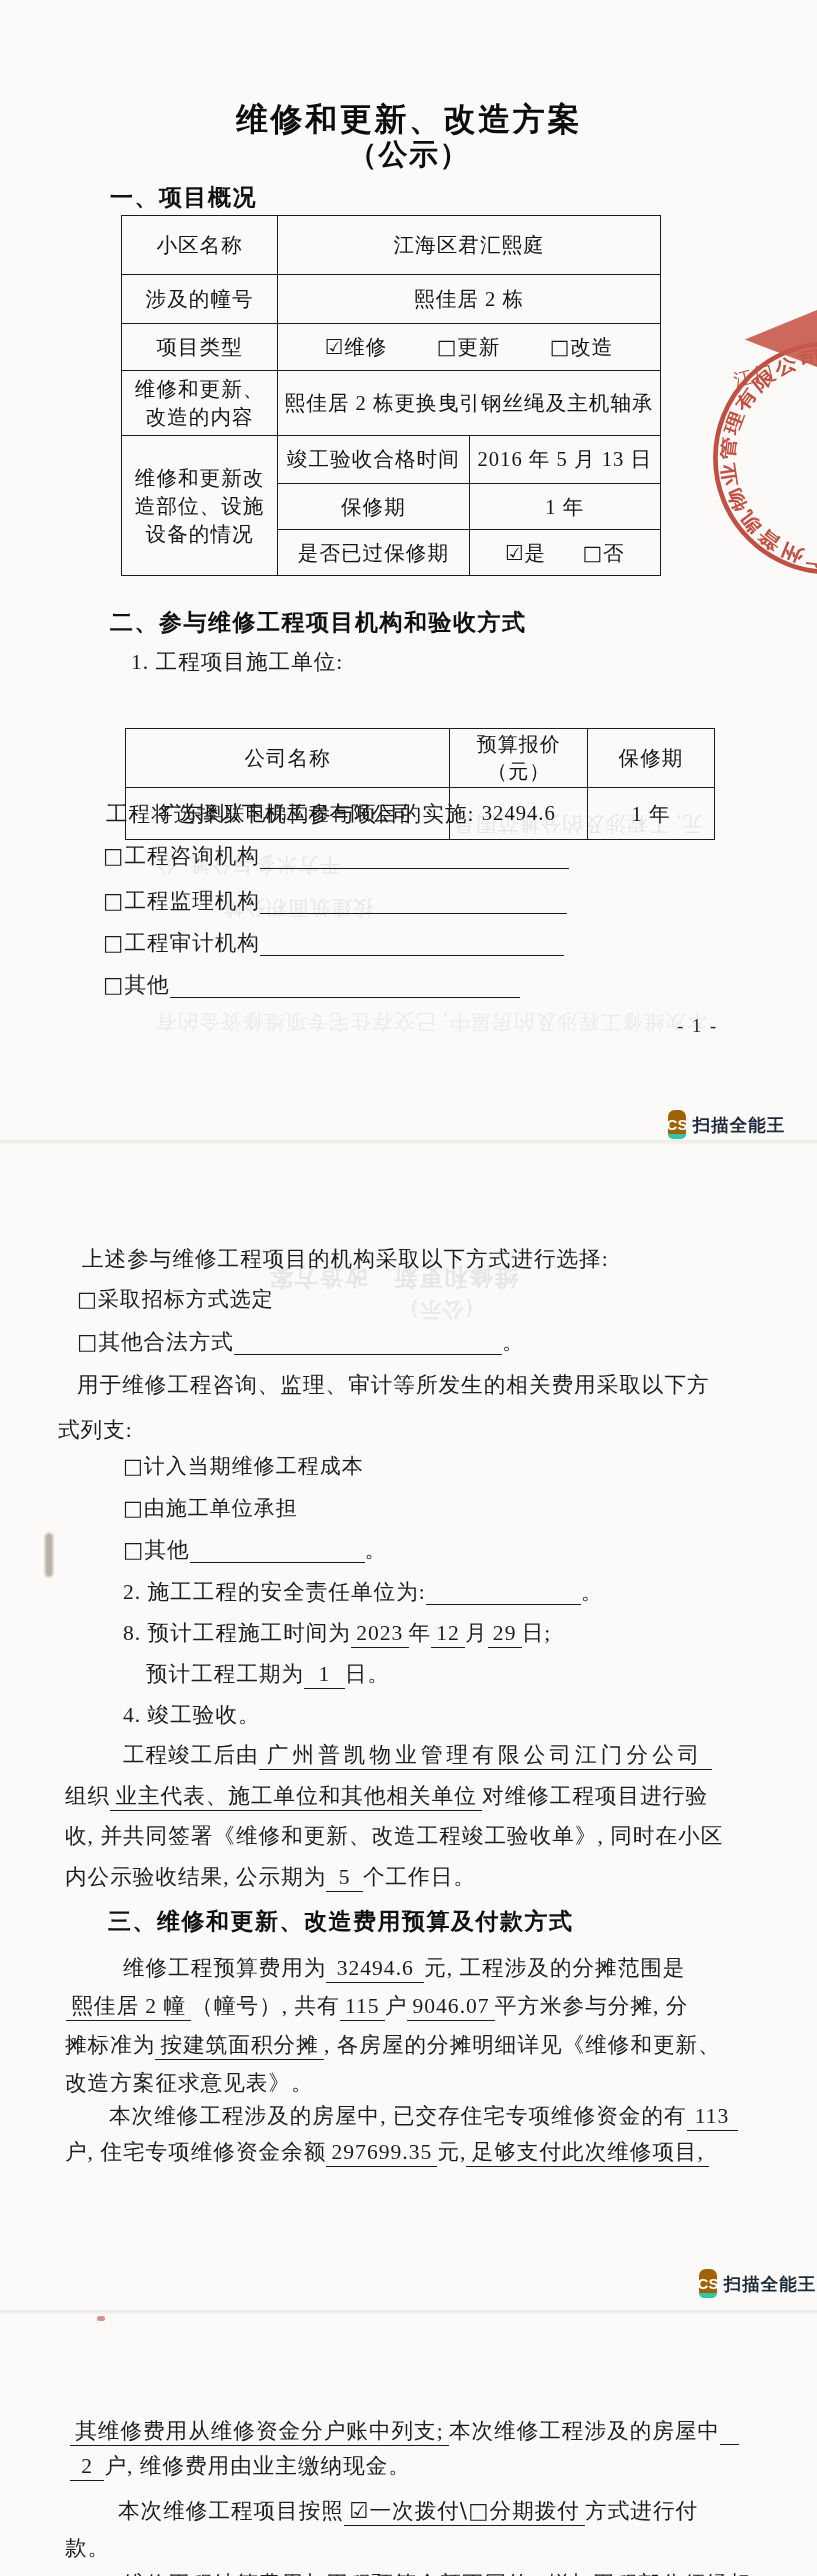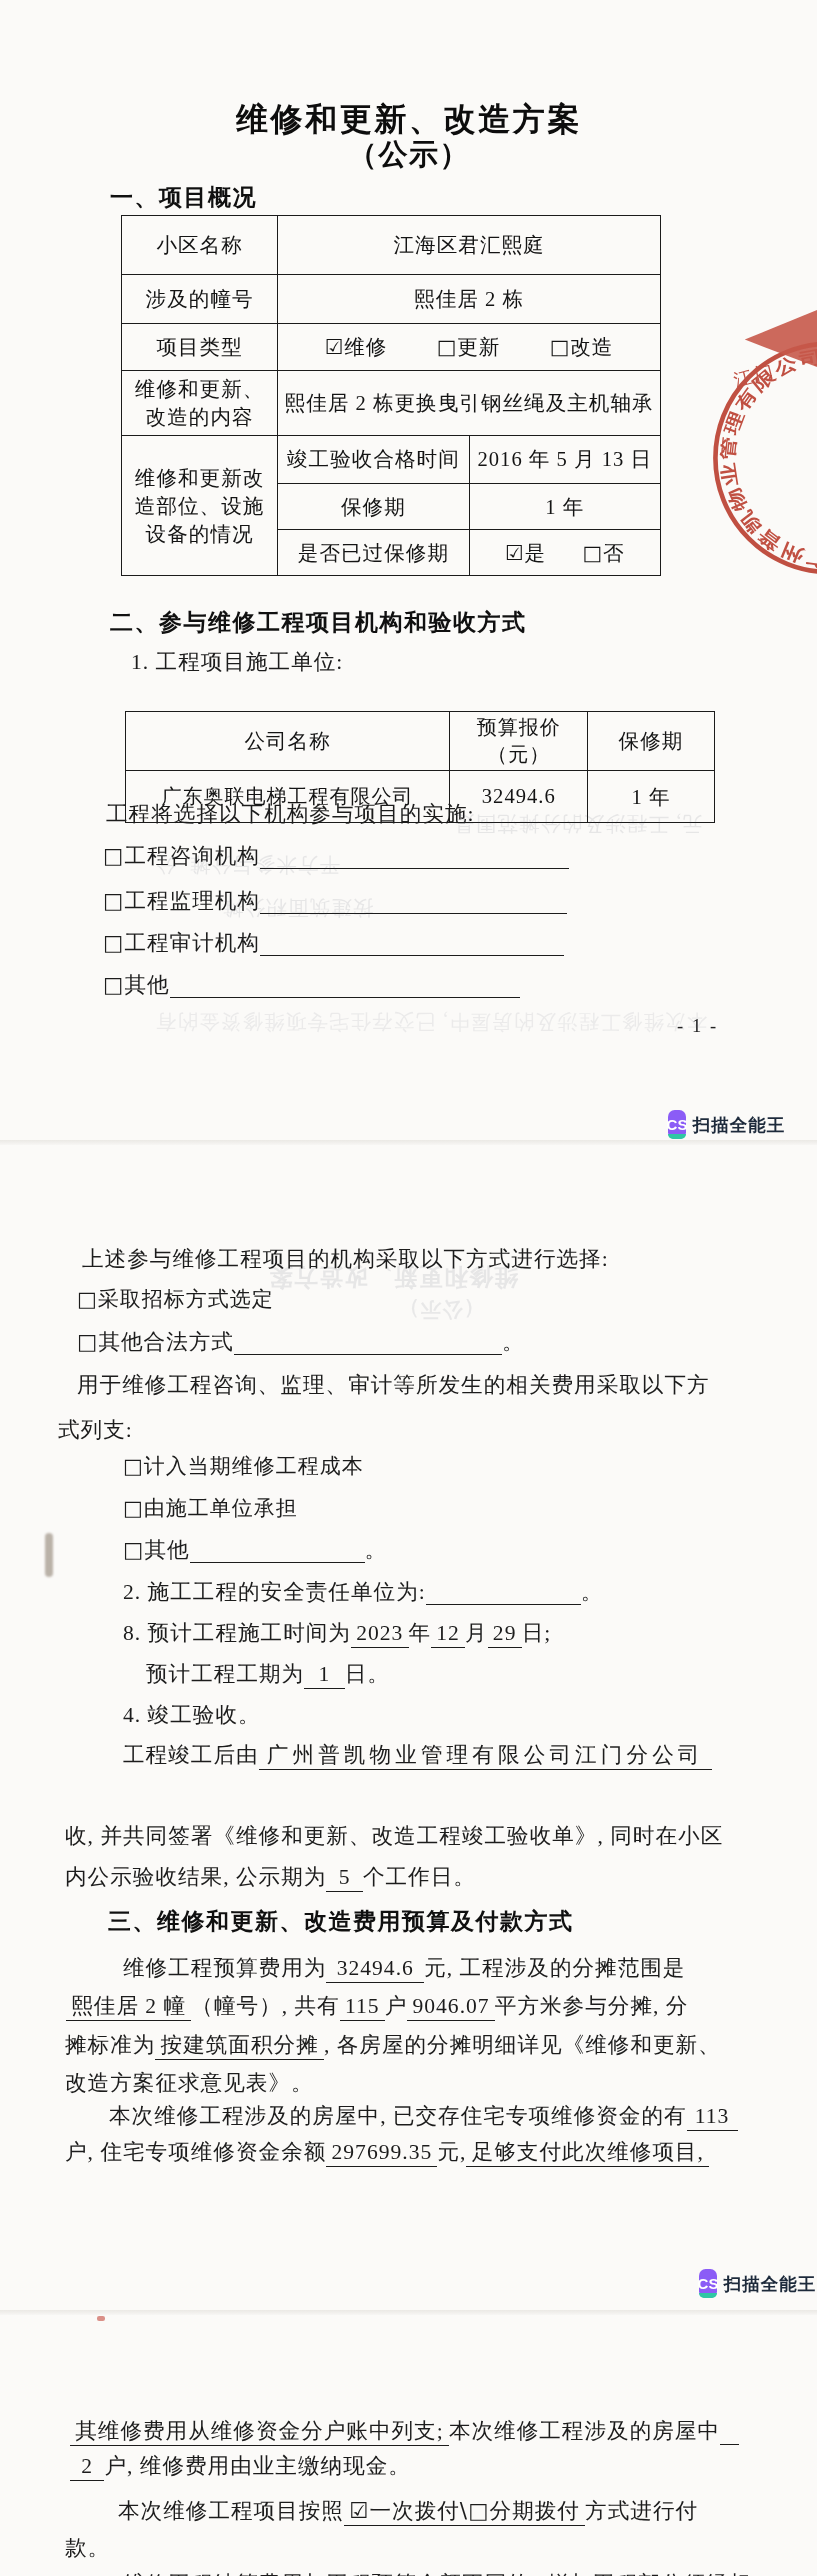--- a/index.html
+++ b/index.html
@@ -15,21 +15,21 @@
   .cb{font-family:"DejaVu Sans", sans-serif;}
   .title{position:absolute; left:0; width:818px; text-align:center;
     font-family:"Liberation Sans", sans-serif; font-weight:900; color:#0d0d0d;}
   .doc-table{position:absolute; border-collapse:collapse; table-layout:fixed;
     font-family:"Liberation Serif", serif; font-size:20.6px; color:#141414;}
   .doc-table td{border:1.5px solid #1b1b1b; text-align:center; vertical-align:middle;
     padding:2.1px 4.1px; letter-spacing:1px; overflow:hidden;}
   .pageno{position:absolute; font-family:"Liberation Serif", serif; font-size:18.5px; letter-spacing:2.1px; color:#222;}
   
   .wm{position:absolute; display:flex; align-items:center; gap:6.7px;}
-  .wm-badge{position:relative; width:18px; height:29px; background:#8b5cf6; border-radius:6.7px;
+  .wm-badge{position:relative; width:18px; height:29px; background:#a16207; border-radius:6.7px;
     display:flex; align-items:center; justify-content:center;
     color:#ffffff; font:700 15px "Liberation Sans", sans-serif; letter-spacing:0;}
   .wm-badge::after{content:""; position:absolute; left:0; right:0; bottom:0; height:5.2px;
     background:#2fc7a4; border-radius:0 0 6.7px 6.7px;}
   .wm-label{font:700 17.5px "Liberation Sans", sans-serif; color:#1d2a3b; letter-spacing:1px;}
   
   .stamp{position:absolute; pointer-events:none;}
   
   .bleed{position:absolute; white-space:nowrap; transform:rotate(180deg);
     font-size:20.6px; letter-spacing:1px; color:#3a3f55; pointer-events:none;}
@@ -97,21 +97,21 @@
     <text font-size="34" fill="#b9392a" font-weight="bold" letter-spacing="3">
       <textPath href="#arcP1" textLength="575" lengthAdjust="spacingAndGlyphs">广州普凯物业管理有限公司</textPath>
     </text>
     <polygon points="73,108 215,50 215,162" fill="#c04333" fill-opacity=".9"></polygon>
     <text x="52" y="196" font-size="36" fill="#b9392a" letter-spacing="6" transform="rotate(-14 70 185)">江门</text>
   </svg>
 
   <div class="ln hd" style="left:110px; top:609px;">二、参与维修工程项目机构和验收方式</div>
   <div class="ln" style="left:131px; top:650px;">1. 工程项目施工单位:</div>
 
-  <table class="doc-table" style="left:125px; top:711px; width:562px;">
+  <table class="doc-table" style="left:125px; top:728px; width:562px;">
     <tbody>
         <tr>
       <td style="width:315px; height:49px;">公司名称</td>
       <td style="width:129px; white-space:normal; font-size:20px;">预算报价（元）</td>
       <td style="width:117px;">保修期</td>
     </tr>
     <tr>
       <td style="height:47px; font-size:20px;">广东奥联电梯工程有限公司</td>
       <td>32494.6</td>
       <td>1 年</td>
@@ -168,20 +168,23 @@
   <div class="ln" style="left:123px; top:1621px;">
     <span>8. 预计工程施工时间为</span><span class="u">2023</span><span>年</span><span class="u">12</span><span>月</span><span class="u">29</span><span>日;</span>
   </div>
   <div class="ln" style="left:146px; top:1662px;">
     <span>预计工程工期为</span><span class="u" style="padding:0 14.4px 1.5px;">1</span><span>日。</span>
   </div>
   <div class="ln" style="left:123px; top:1703px;">4. 竣工验收。</div>
   <div class="ln" style="left:123px; top:1743px;">
     <span>工程竣工后由</span><span class="u" style="letter-spacing:4.1px; padding:0 8.2px 1.5px;">广州普凯物业管理有限公司江门分公司</span>
   </div>
+  <div class="ln" style="left:65px; top:1784px;">
+    <span>组织</span><span class="u">业主代表、施工单位和其他相关单位</span><span>对维修工程项目进行验</span>
+  </div>
   <div class="ln" style="left:65px; top:1824px;">收, 并共同签署《维修和更新、改造工程竣工验收单》, 同时在小区</div>
   <div class="ln" style="left:65px; top:1865px;">
     <span>内公示验收结果, 公示期为</span><span class="u" style="padding:0 12.4px 1.5px;">5</span><span>个工作日。</span>
   </div>
   <div class="ln hd" style="left:108px; top:1908px;">三、维修和更新、改造费用预算及付款方式</div>
   <div class="ln" style="left:123px; top:1956px;">
     <span>维修工程预算费用为</span><span class="u" style="padding:0 10.3px 1.5px;">32494.6</span><span>元, 工程涉及的分摊范围是</span>
   </div>
   <div class="ln" style="left:66px; top:1994px;">
     <span class="u">熙佳居 2 幢</span><span>（幢号）, 共有</span><span class="u">115</span><span>户</span><span class="u">9046.07</span><span>平方米参与分摊, 分</span>

